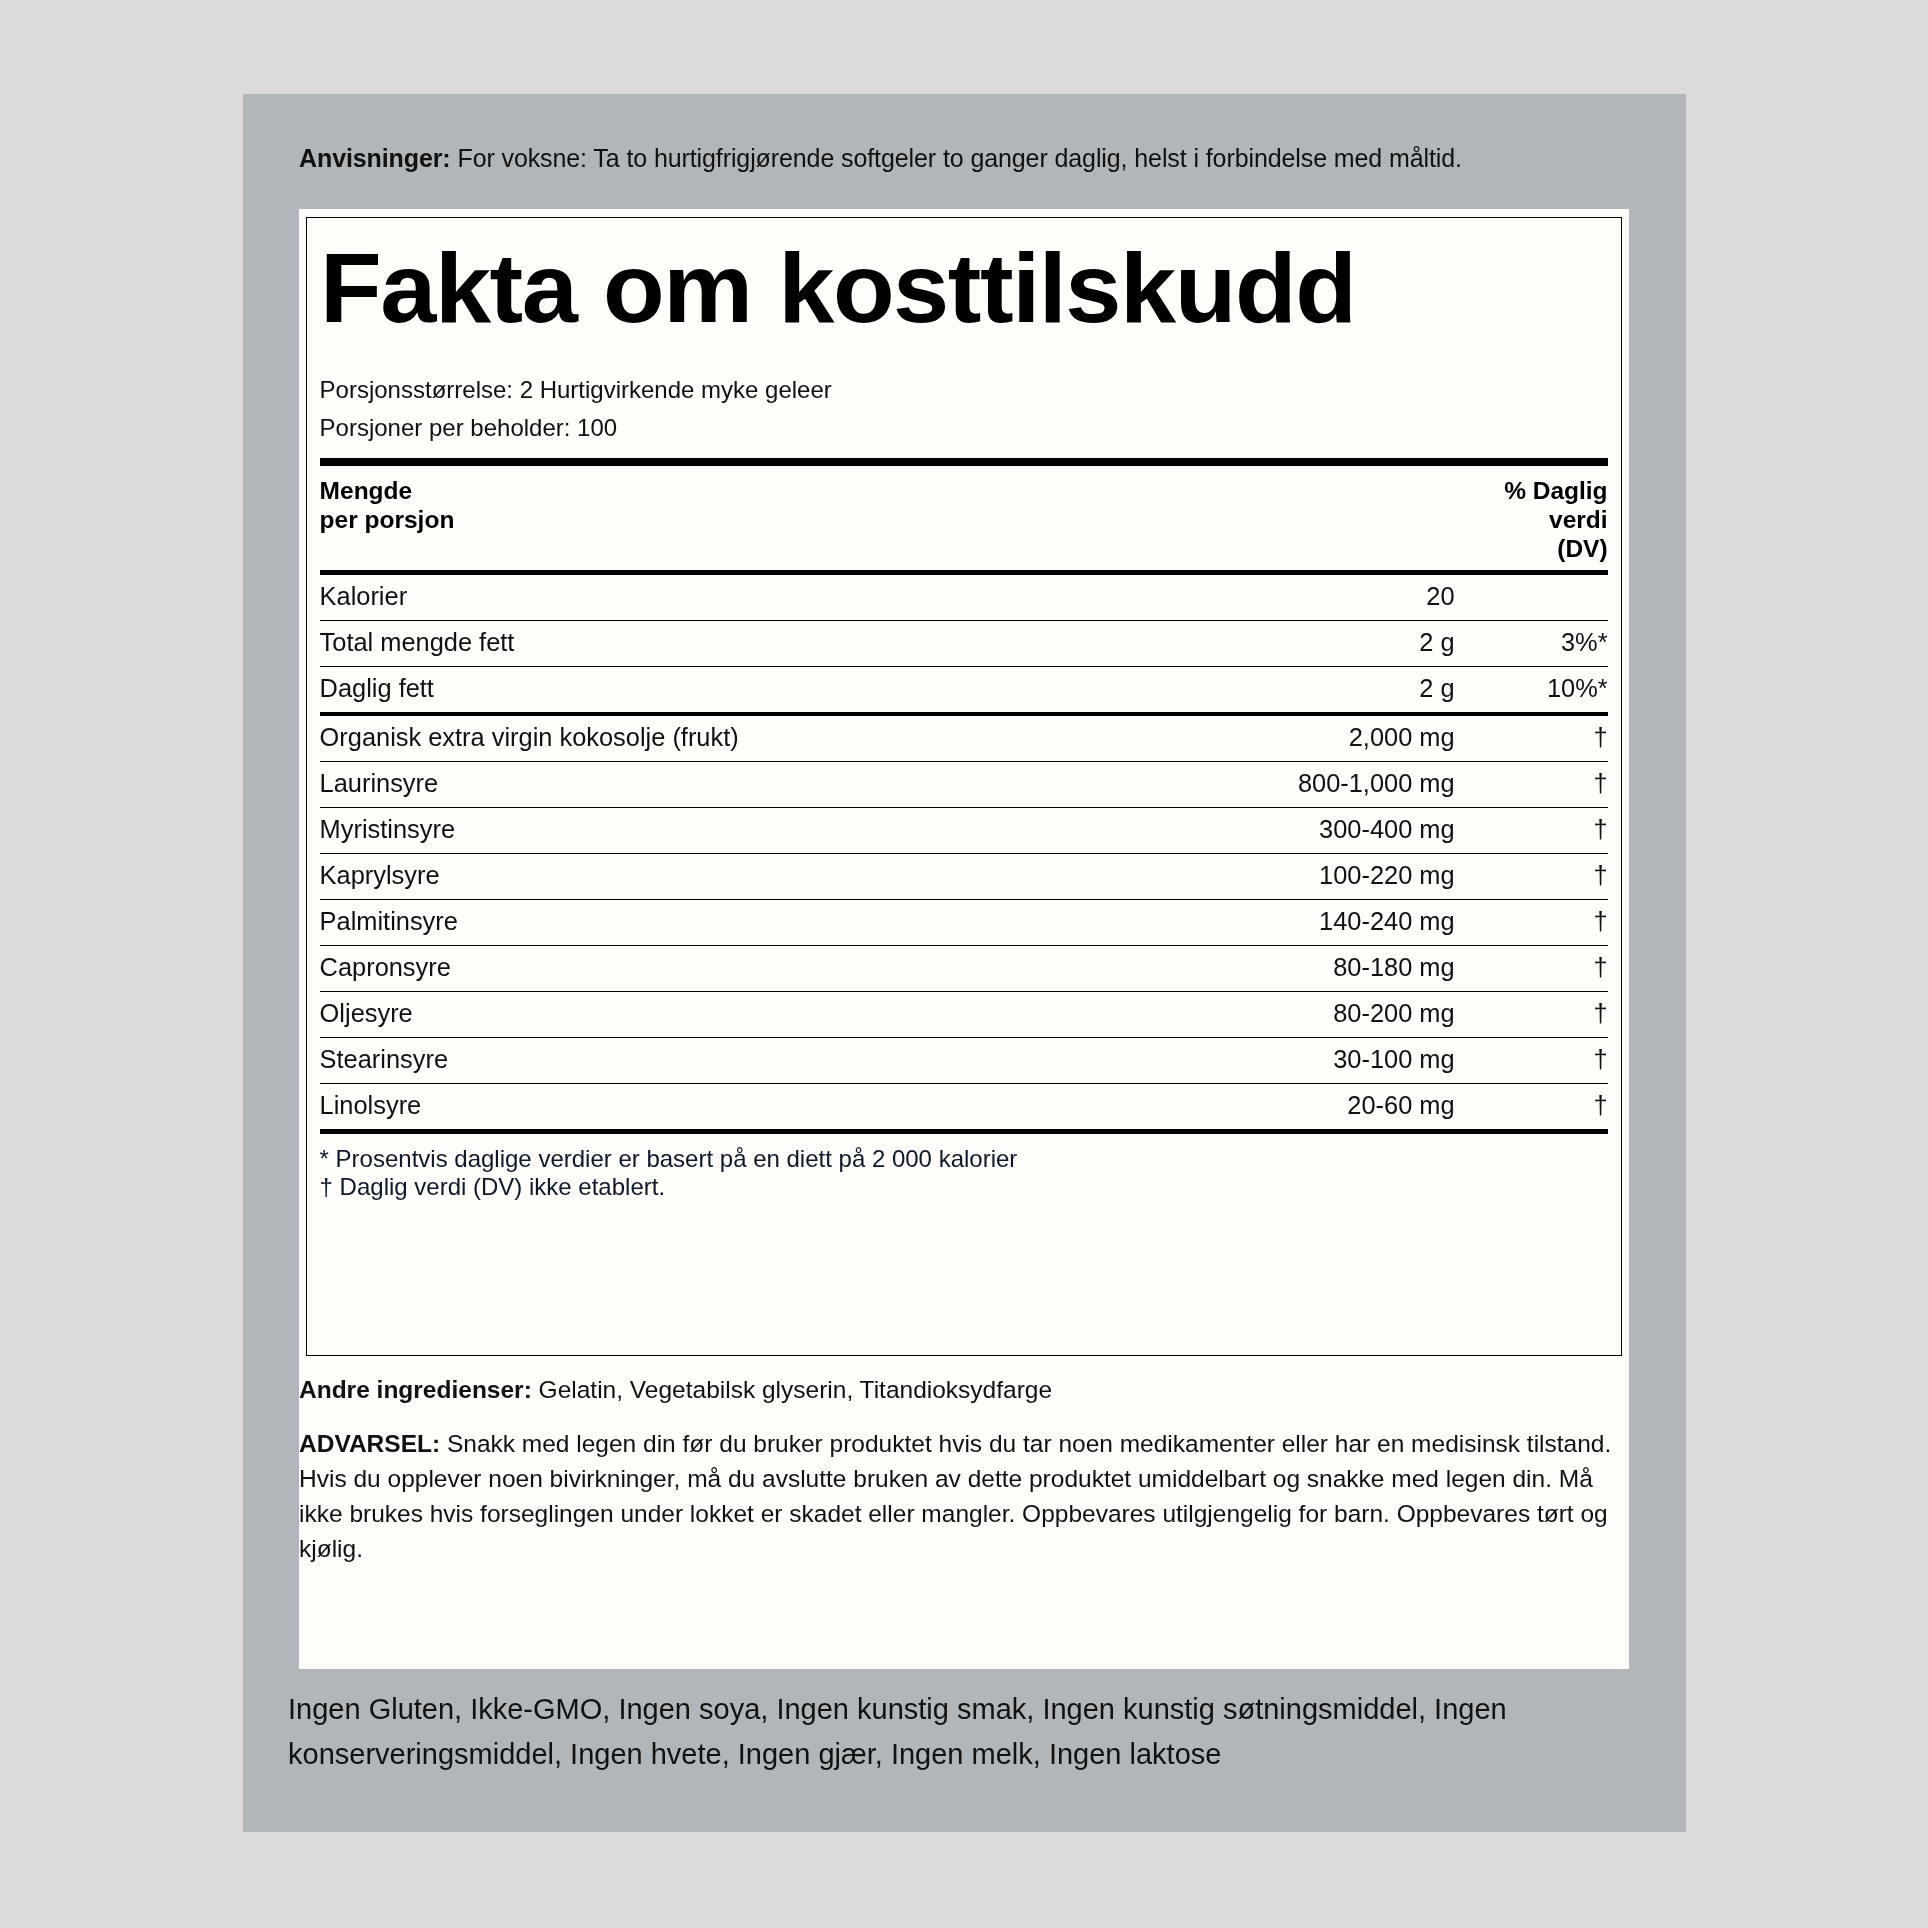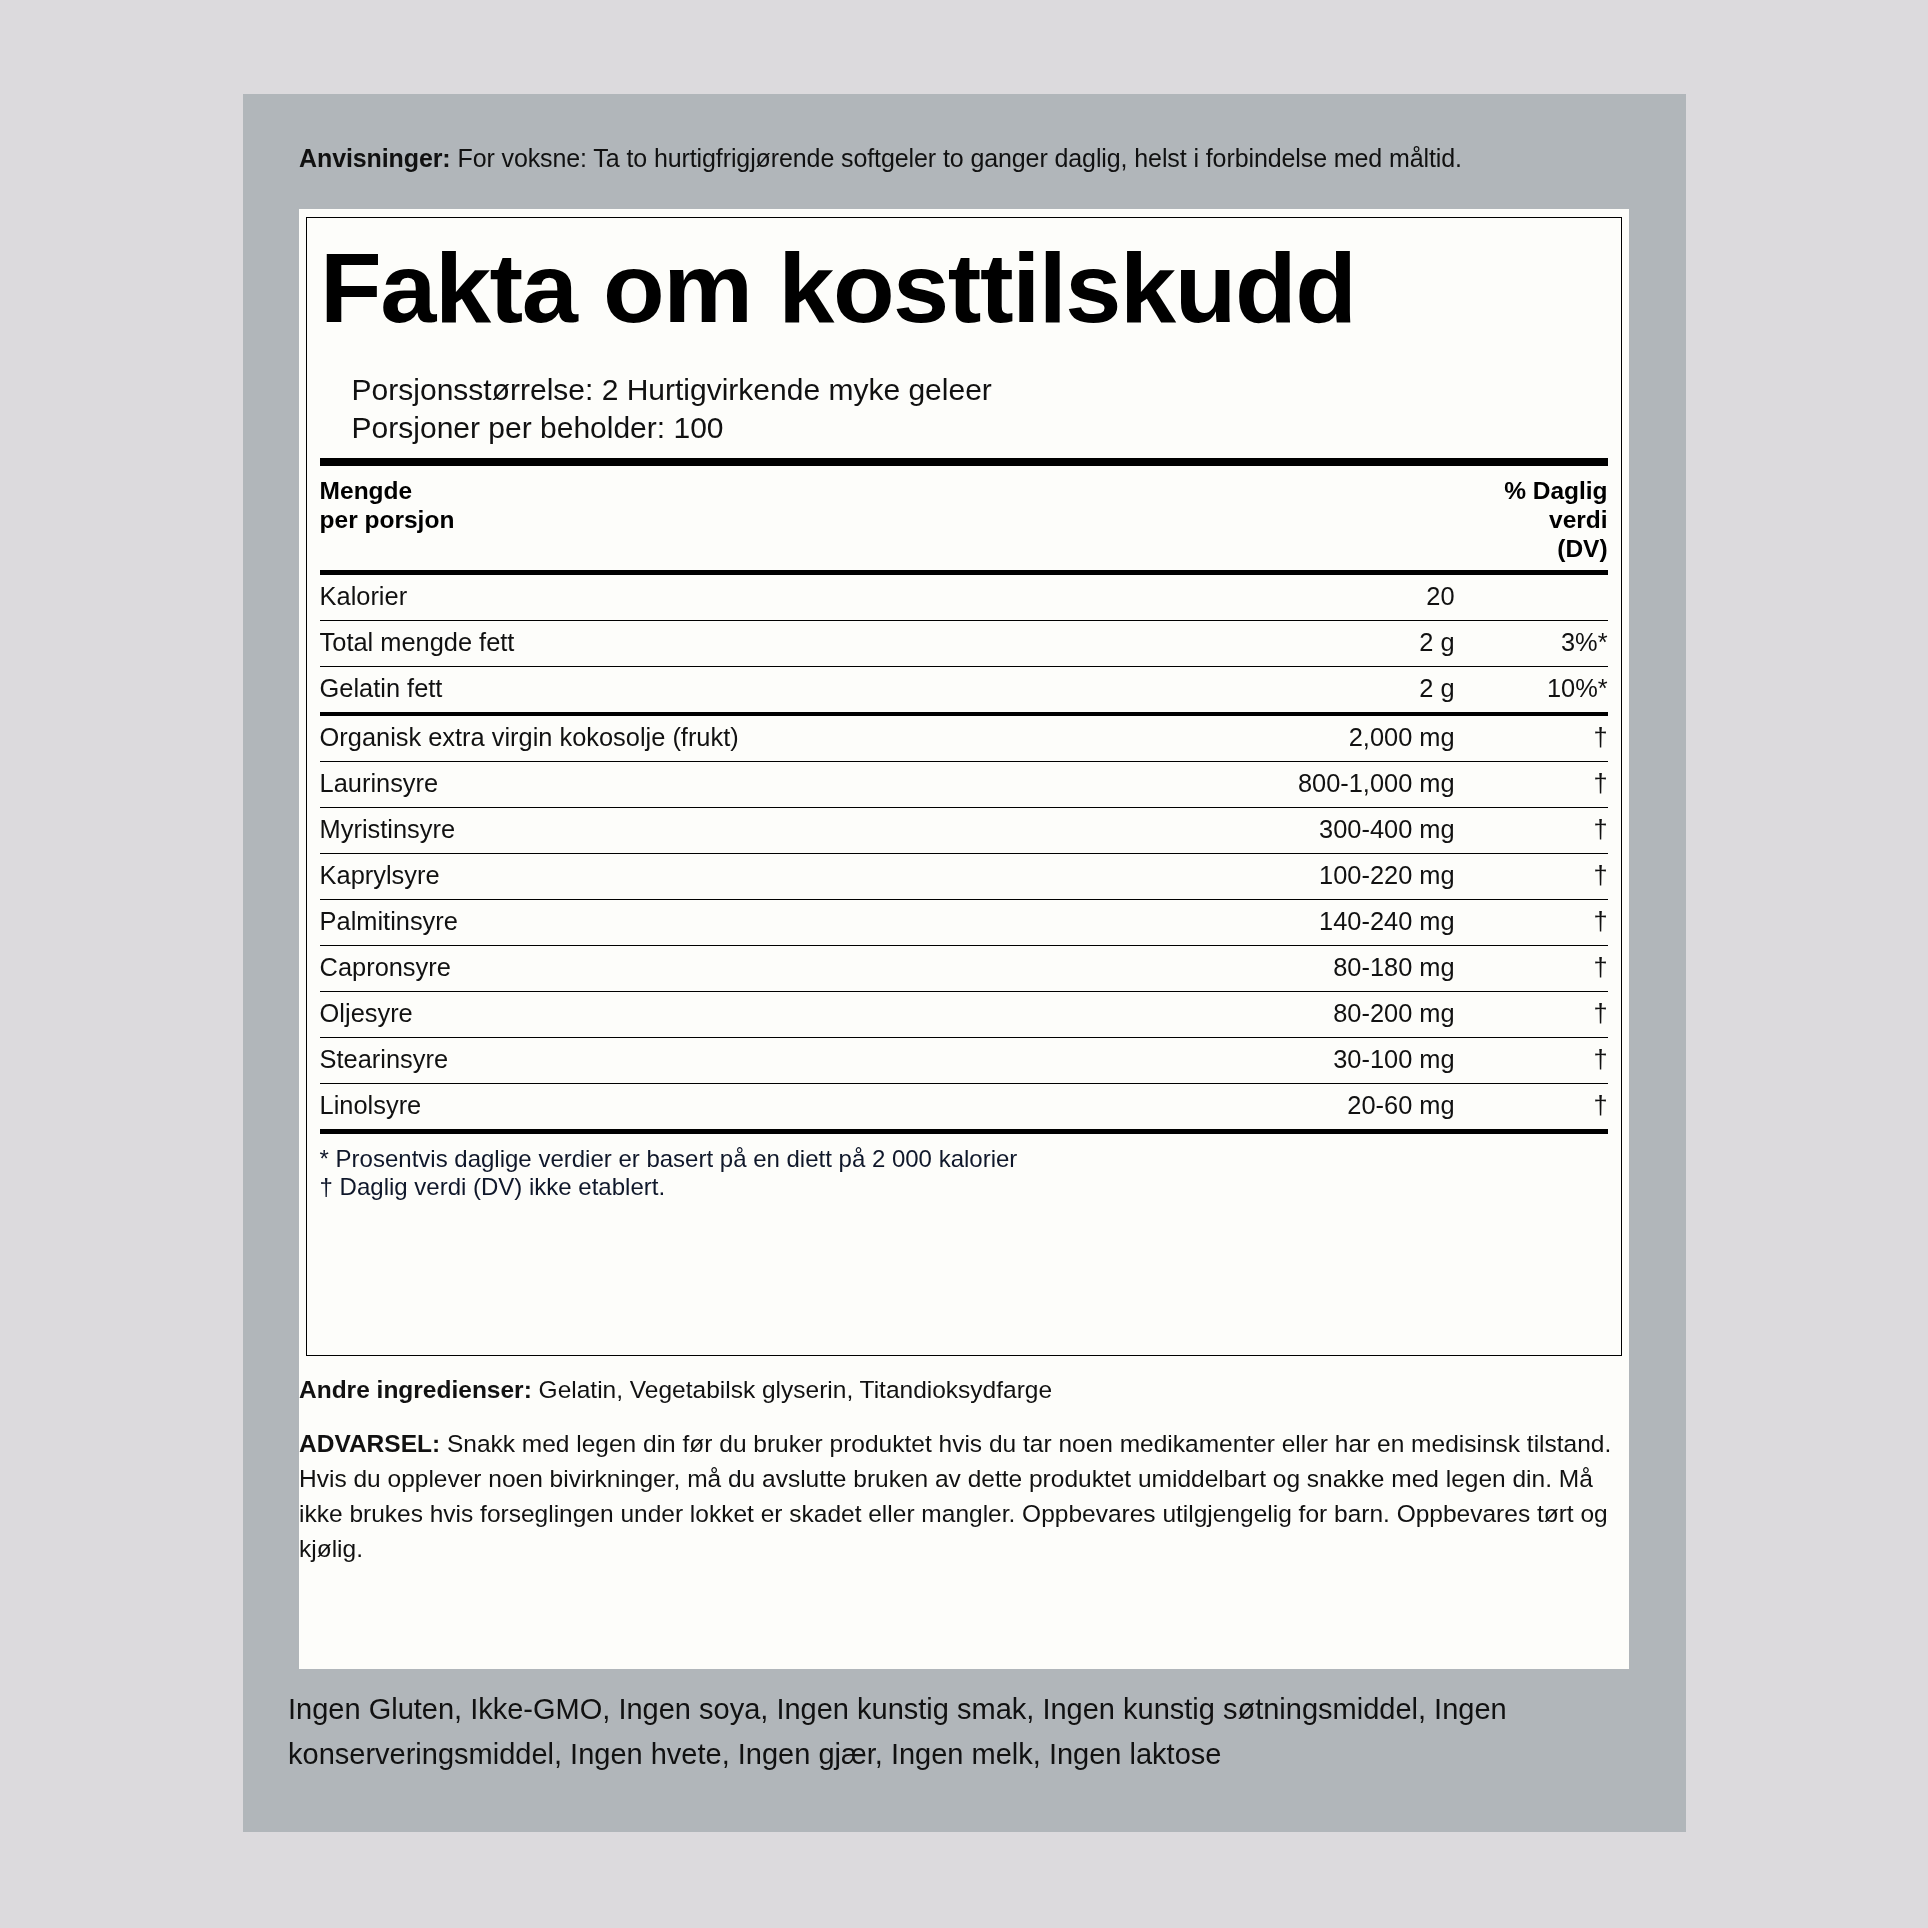--- a/index.html
+++ b/index.html
@@ -73,24 +73,23 @@
     letter-spacing: -1.4px;
     color: #000;
     margin: 21px 0 0 0;
     transform: scaleX(1.03);
     transform-origin: left center;
     white-space: nowrap;
   }
 
   #serving-block {
     margin-top: 34px;
-    font-size: 30px;
+    font-size: 24px;
     line-height: 38px;
     color: #111;
-    margin-left: 32px;
   }
 
   .rule-thick {
     height: 8.5px;
     background: #000;
     margin: 11.3px 0 0 0;
   }
   .rule-med {
     height: 4.7px;
     background: #000;
@@ -230,21 +229,21 @@
               <td class="name">Kalorier</td>
               <td class="amt">20</td>
               <td class="dv"></td>
             </tr>
             <tr>
               <td class="name">Total mengde fett</td>
               <td class="amt">2 g</td>
               <td class="dv">3%*</td>
             </tr>
             <tr class="thick-line">
-              <td class="name">Gelatin fett</td>
+              <td class="name">Daglig fett</td>
               <td class="amt">2 g</td>
               <td class="dv">10%*</td>
             </tr>
             <tr>
               <td class="name">Organisk extra virgin kokosolje (frukt)</td>
               <td class="amt">2,000 mg</td>
               <td class="dv">†</td>
             </tr>
             <tr>
               <td class="name indent-2">Laurinsyre</td>

